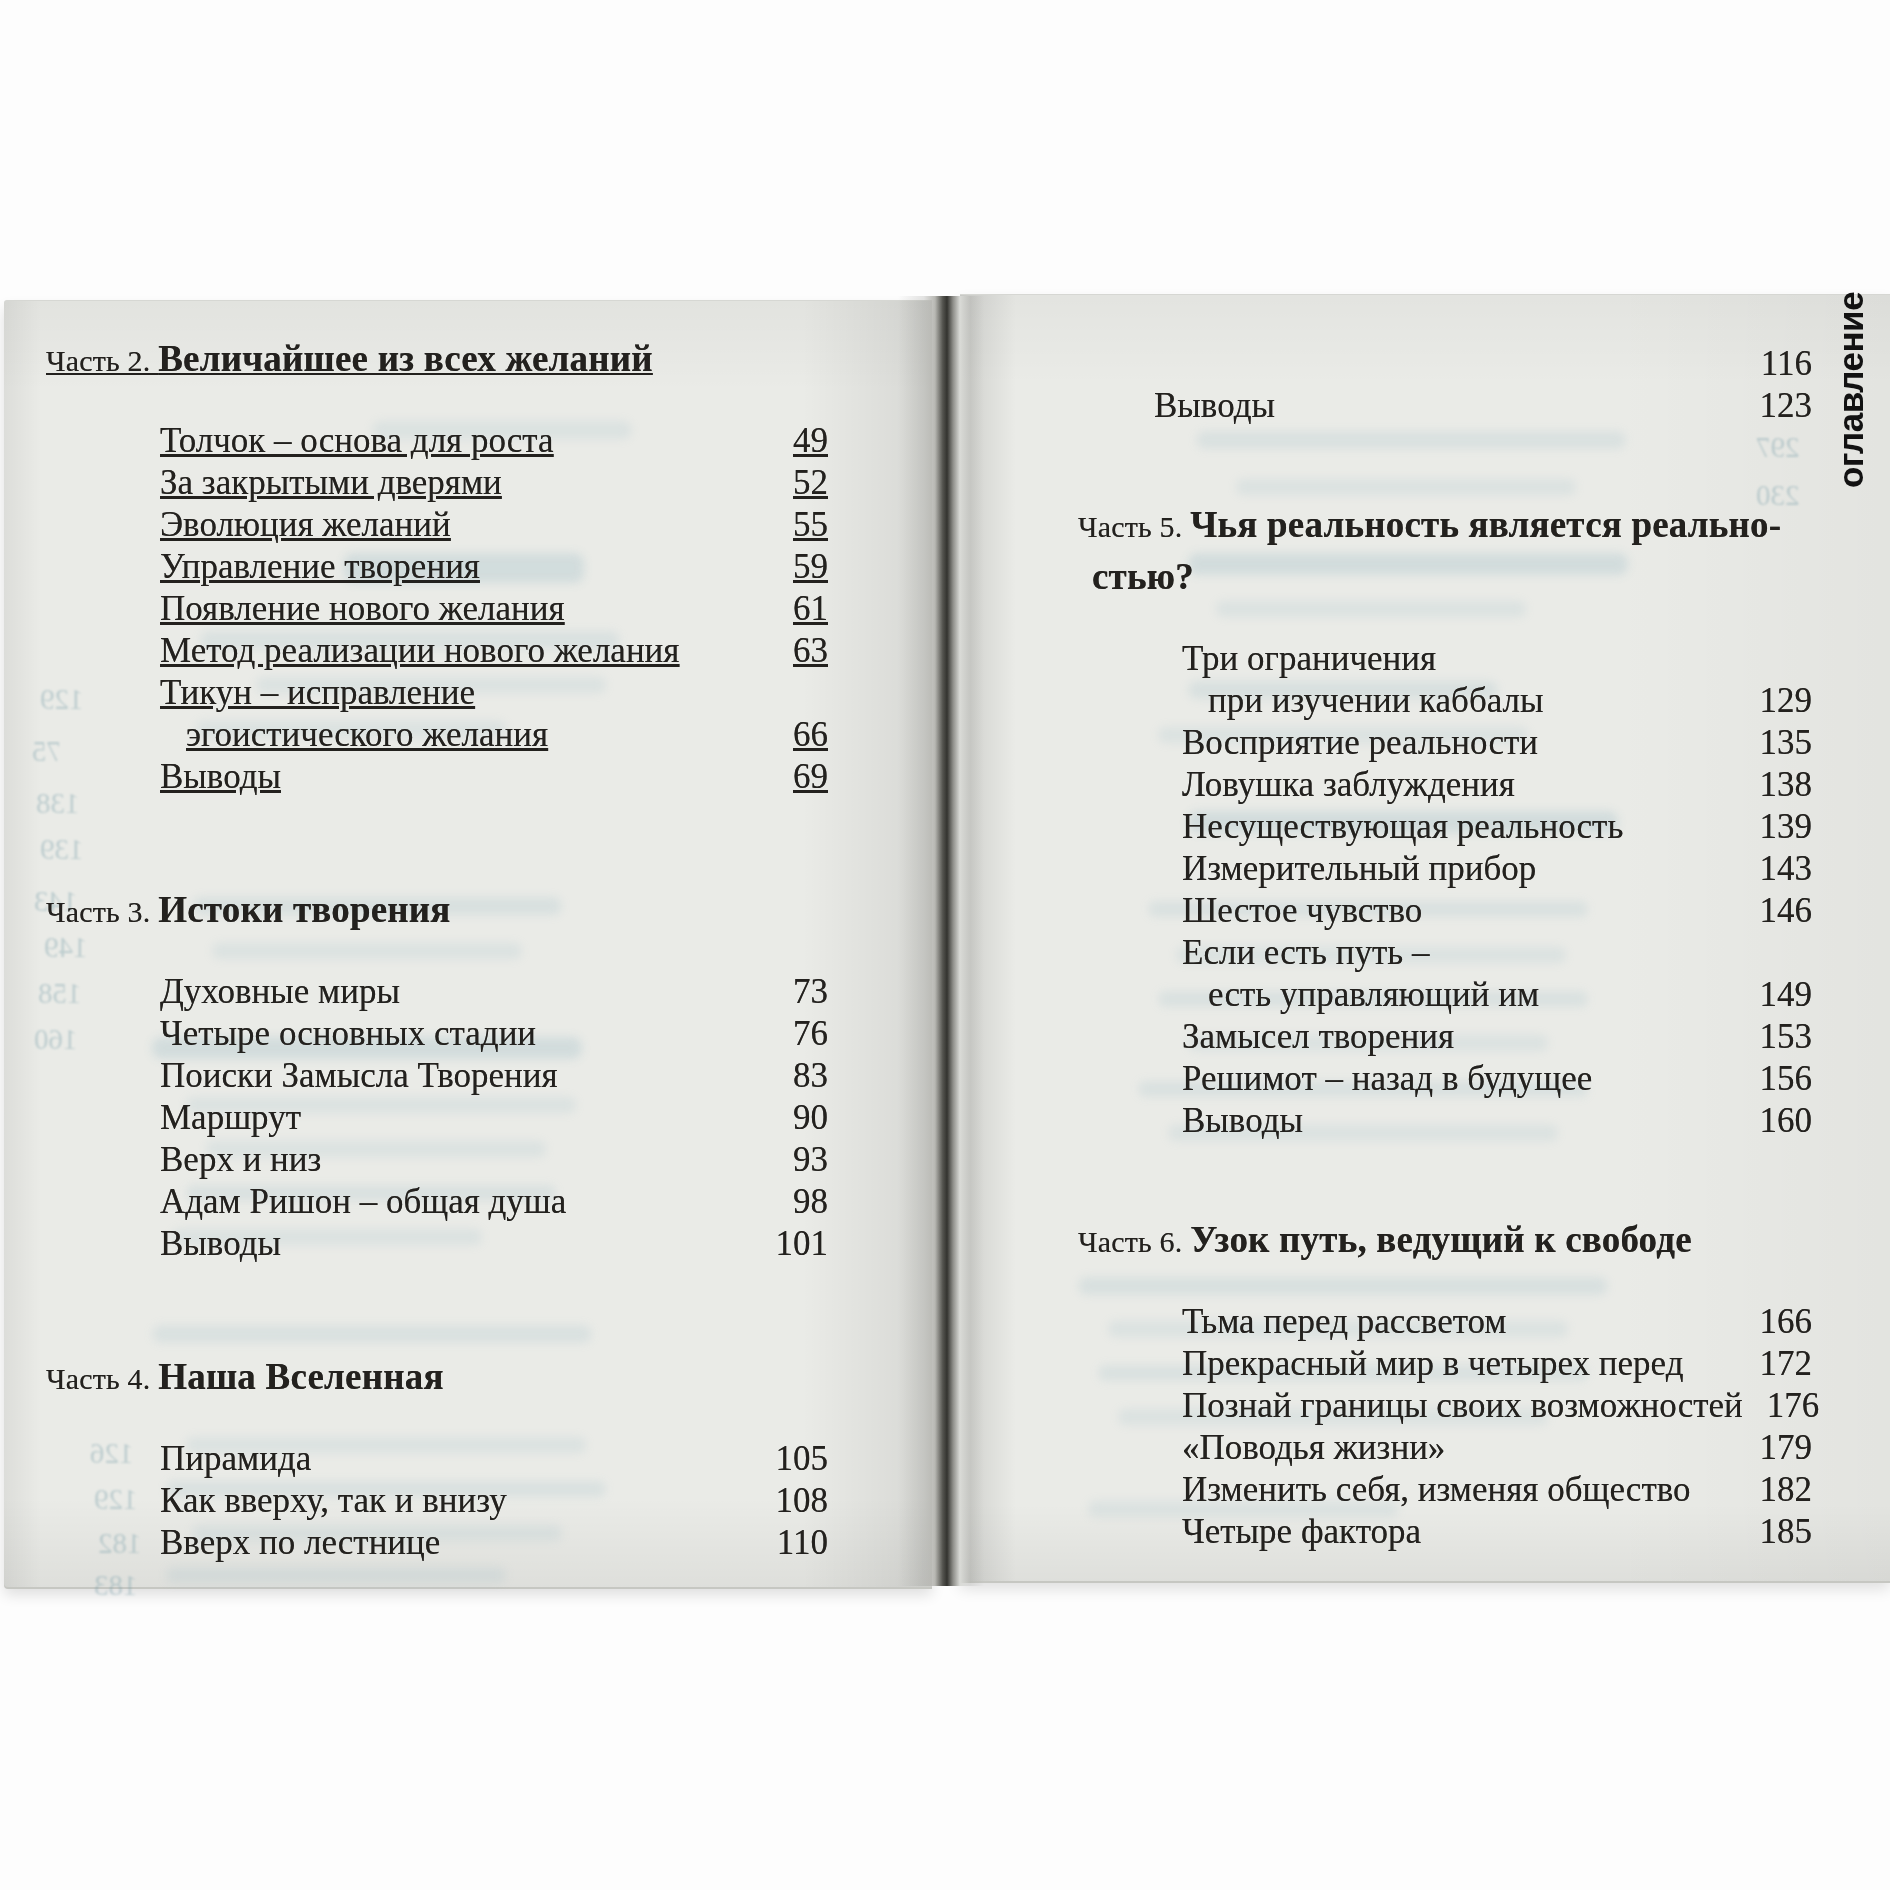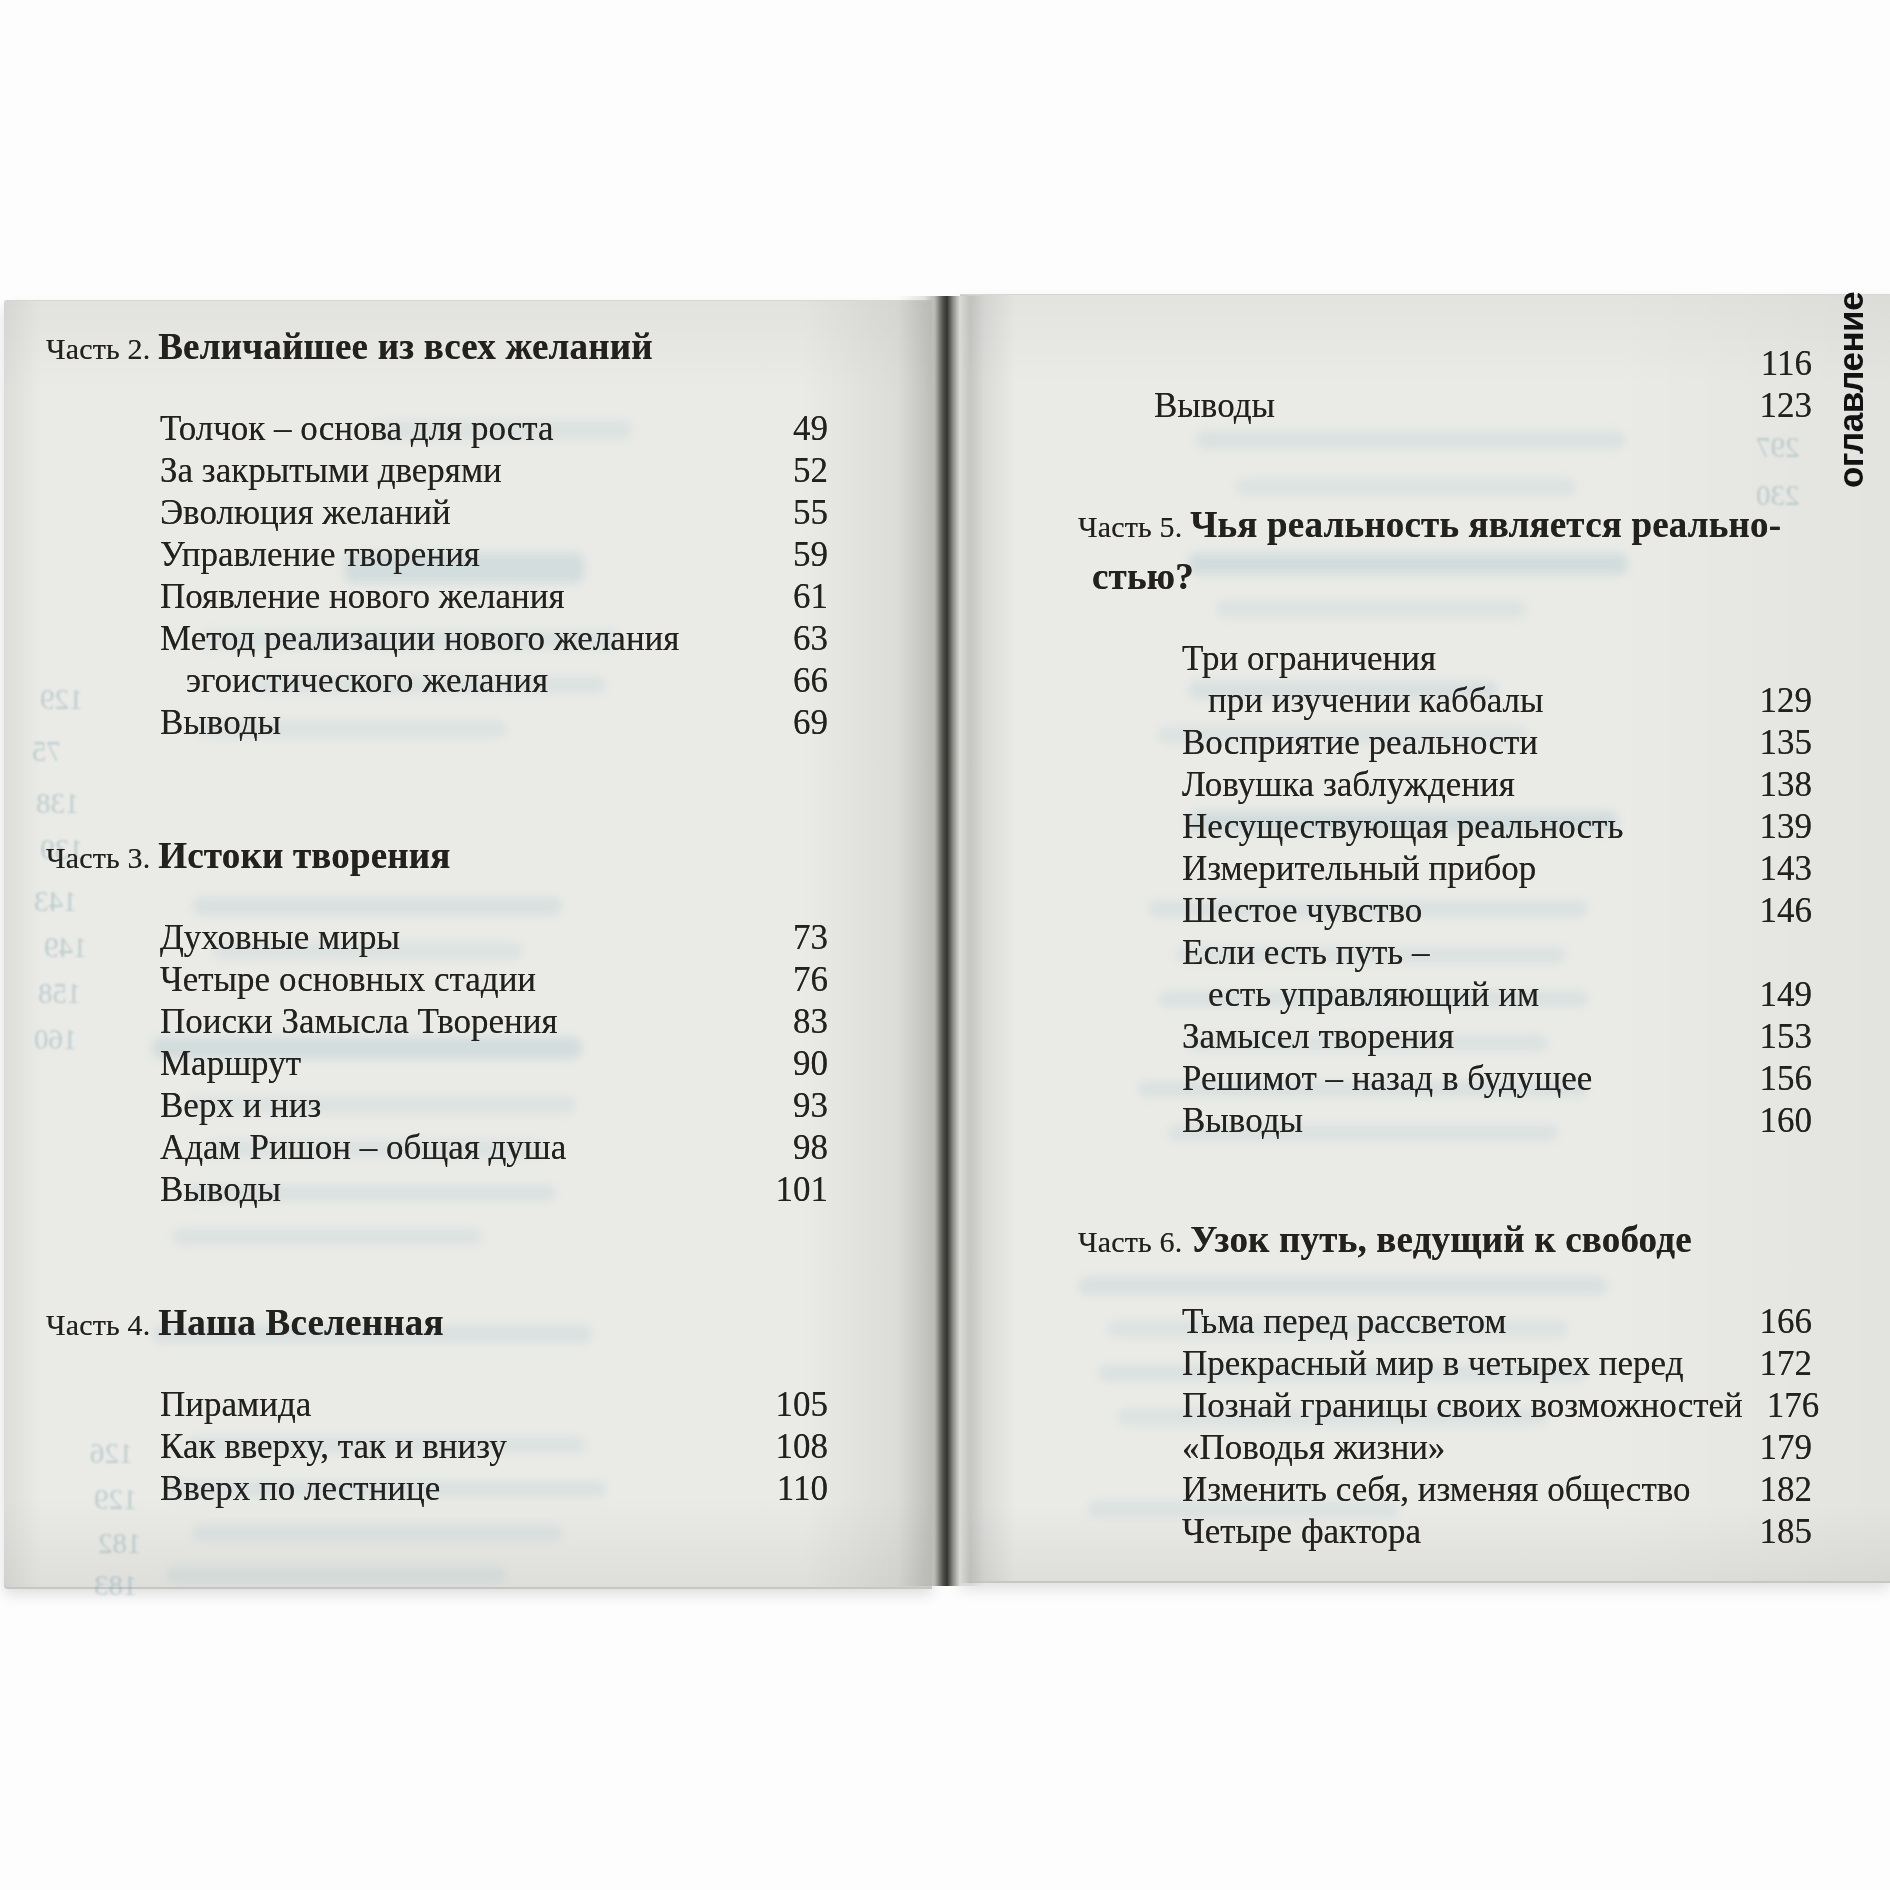--- a/index.html
+++ b/index.html
@@ -32,21 +32,21 @@
   .left-page .content{left:42px;top:22px;width:782px;}
   .right-page .content{left:90px;top:48px;width:762px;}
 
   .part-heading{margin:0;font-weight:400;line-height:47px;padding-left:14px;text-indent:-14px;
                 white-space:nowrap;letter-spacing:.2px;}
   .part-label{font-size:30px;}
   .section-title{font-size:37px;font-weight:700;}
   .toc-section{margin-top:88px;}
   .right-page .toc-section{margin-top:74px;margin-left:28px;}
   .toc-section:first-of-type{}
-  .left-page .content > .toc-section:first-child{margin-top:0;}
+  .left-page .content > .toc-section:first-child{margin-top:12px;text-decoration:underline;}
 
   .items{margin-top:33px;padding-left:114px;}
   .right-page .items{padding-left:104px;}
   .items.leading{margin-top:0;}
   .item-line{display:flex;line-height:42px;font-size:35px;white-space:nowrap;}
   .item-line.cont .item-text{padding-left:26px;}
   .item-page{margin-left:auto;padding-left:24px;}
   .content, .item-line, .part-heading{text-shadow:0 0 .6px rgba(25,23,20,.65);}
 
   
@@ -132,20 +132,23 @@
                 <span class="item-page">61</span>
               </div>
             </div>
             <div class="toc-item">
               <div class="item-line">
                 <span class="item-text">Метод реализации нового желания</span>
                 <span class="item-page">63</span>
               </div>
             </div>
             <div class="toc-item">
+              <div class="item-line">
+                <span class="item-text">Тикун – исправление</span>
+              </div>
               <div class="item-line cont">
                 <span class="item-text">эгоистического желания</span>
                 <span class="item-page">66</span>
               </div>
             </div>
             <div class="toc-item">
               <div class="item-line">
                 <span class="item-text">Выводы</span>
                 <span class="item-page">69</span>
               </div>

